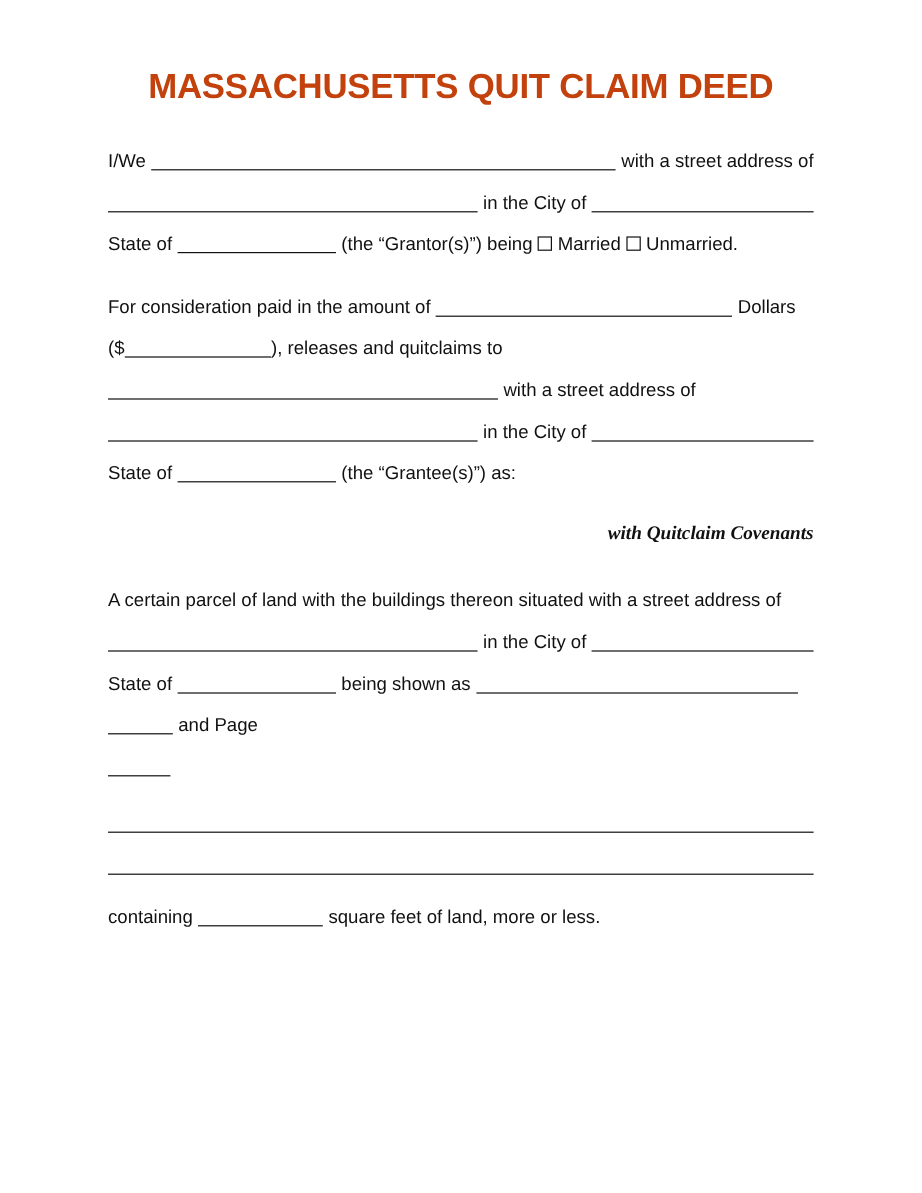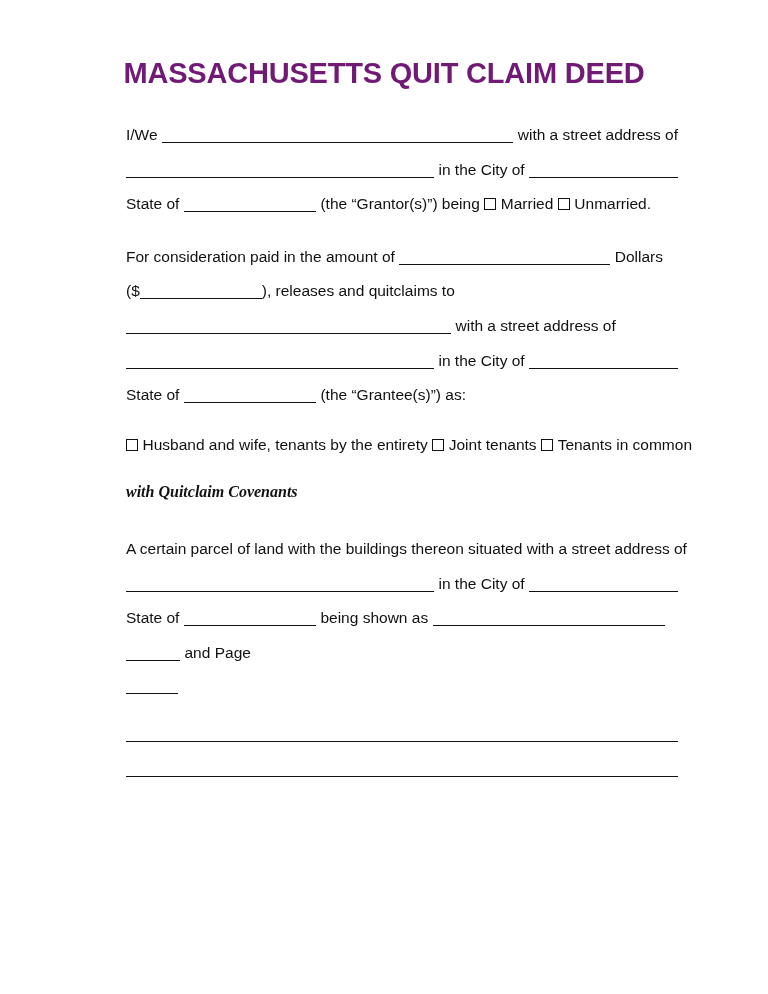--- a/index.html
+++ b/index.html
@@ -17,31 +17,31 @@
   }
   .title {
     font-family:"Liberation Sans","DejaVu Sans",sans-serif;
     font-size:29px;
     font-weight:700;
     line-height:34px;
     text-align:center;
     letter-spacing:-0.2px;
     margin:56px 0 0 0;
     white-space:nowrap;
-    color:#701a75;
+    color:#c2410c;
   }
   .content { margin-top:36px; }
   .para { margin:0; }
   .line {
     display:flex;
     align-items:baseline;
     height:34.6px;
     white-space:nowrap;
   }
-  .seg { flex:0 0 auto;margin-left:36px; }
+  .seg { flex:0 0 auto; }
   .seg + .seg { margin-left:4.5px; }
   .seg.snug { margin-left:0; }
   .seg.blank {
     position:relative; top:3px;
     height:12px;
     border-bottom:1.5px solid #111111;
   }
   .seg.blank + .seg.blank { margin-left:2px; }
   .seg.blank.grow { flex:1 1 auto; }
   .seg.checkbox {
@@ -60,20 +60,21 @@
   .para-containing-clause { margin-bottom:0; }
   
   .para-consideration-grantee-clause .line:nth-child(1) { padding-right:15px; }
   .para-property-description-clause .line:nth-child(3) { padding-right:13px; }
   
   .para-covenants .line {
     font-family:"Liberation Serif","DejaVu Serif",serif;
     font-style:italic;
     font-weight:700;
     font-size:16px;
+    justify-content:flex-end;
   }
 </style>
 </head>
 <body>
 
 <div class="page">
   <h1 class="title">MASSACHUSETTS QUIT CLAIM DEED</h1>
   <div class="content" id="doc-content">
       <div class="para para-grantor-clause">
         <div class="line">
@@ -115,30 +116,20 @@
           <span class="seg blank" style="width: 308px;"></span>
           <span class="seg text">in the City of</span>
           <span class="seg blank grow"></span>
         </div>
         <div class="line">
           <span class="seg text">State of</span>
           <span class="seg blank" style="width: 132px;"></span>
           <span class="seg text">(the “Grantee(s)”) as:</span>
         </div>
       </div>
-      <div class="para para-tenancy-options">
-        <div class="line">
-          <span class="seg checkbox"></span>
-          <span class="seg text">Husband and wife, tenants by the entirety</span>
-          <span class="seg checkbox"></span>
-          <span class="seg text">Joint tenants</span>
-          <span class="seg checkbox"></span>
-          <span class="seg text">Tenants in common</span>
-        </div>
-      </div>
       <div class="para para-covenants">
         <div class="line">
           <span class="seg text">with Quitclaim Covenants</span>
         </div>
       </div>
       <div class="para para-property-description-clause">
         <div class="line">
           <span class="seg text">A certain parcel of land with the buildings thereon situated with a street address of</span>
         </div>
         <div class="line">
@@ -161,14 +152,21 @@
         </div>
       </div>
       <div class="para para-description-blank-lines">
         <div class="line">
           <span class="seg blank grow"></span>
         </div>
         <div class="line">
           <span class="seg blank grow"></span>
         </div>
       </div>
+      <div class="para para-containing-clause">
+        <div class="line">
+          <span class="seg text">containing</span>
+          <span class="seg blank" style="width: 104px;"></span>
+          <span class="seg text">square feet of land, more or less.</span>
+        </div>
+      </div>
     </div>
 </div>
 
 </body></html>

